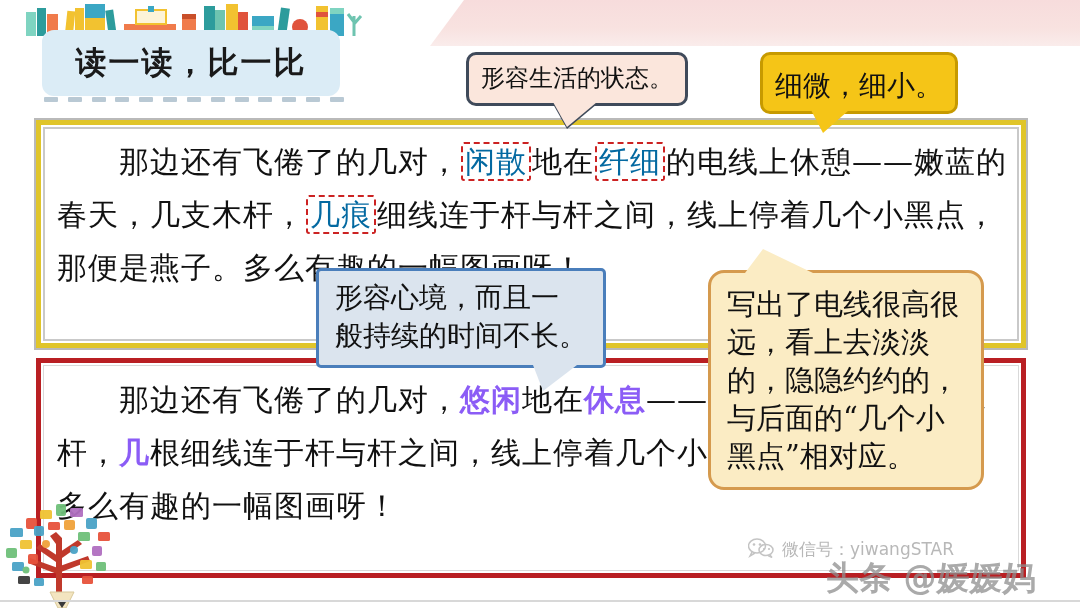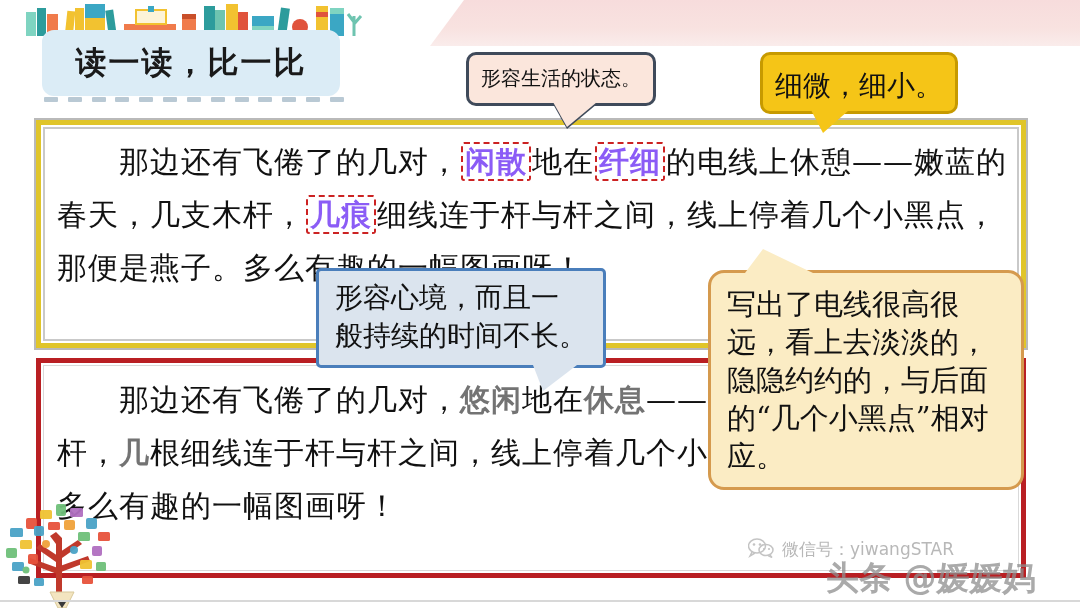--- a/index.html
+++ b/index.html
@@ -57,40 +57,40 @@
   }
   .passage-text {
     font-family: "DejaVu Serif", "Liberation Serif", serif;
     font-size: 30px; line-height: 53px; color: #111111;
     padding: 10px 12px 0 16px; letter-spacing: 1px;
     text-indent: 62px;
   }
   #box-two .passage-text { text-indent: 62px; }
 
   .hl-red {
-    color: #8b5cf6; font-weight: bold;
+    color: #0369a1; font-weight: normal;
     border: 2px dashed #cc2222; border-radius: 3px;
     padding: 0 2px; margin: 16px 1px;
   }
-  .hl-blue { color: #737373; font-weight: bold; }
+  .hl-blue { color: #8b5cf6; font-weight: bold; }
 
   
   .callout { position: absolute; }
   .callout .body {
     position: relative;
     font-family: "DejaVu Serif", "Liberation Serif", serif;
     color: #111111;
   }
   .tail { position: absolute; width: 0; height: 0; }
 
   
   #callout-state { left: 466px; top: 52px; }
   #callout-state .body {
     background: #fbe6dc; border: 3px solid #3f4a5a; border-radius: 10px;
-    padding: 6px 12px 8px 12px; font-size: 20px; line-height: 34px;
+    padding: 6px 12px 8px 12px; font-size: 24px; line-height: 34px;
     white-space: nowrap;
   }
   #callout-state .tail {
     left: 84px; bottom: -24px;
     border-left: 14px solid transparent;
     border-right: 30px solid transparent;
     border-top: 25px solid #fbe6dc;
     filter: drop-shadow(0 2px 0 #3f4a5a);
   }
 
@@ -119,21 +119,21 @@
     right: 26px; bottom: -26px;
     border-left: 10px solid transparent;
     border-right: 34px solid transparent;
     border-top: 26px solid #dbe4ee;
   }
 
   
   #callout-note { left: 708px; top: 270px; }
   #callout-note .body {
     background: #fbecc4; border: 3px solid #d59a4e; border-radius: 16px;
-    padding: 12px 14px 12px 16px; width: 316px;
+    padding: 12px 14px 12px 16px; width: 276px;
     font-size: 29px; line-height: 38px;
   }
   #callout-note .tail {
     left: 34px; top: -24px;
     border-left: 18px solid transparent;
     border-right: 50px solid transparent;
     border-bottom: 24px solid #fbecc4;
   }
 
   

